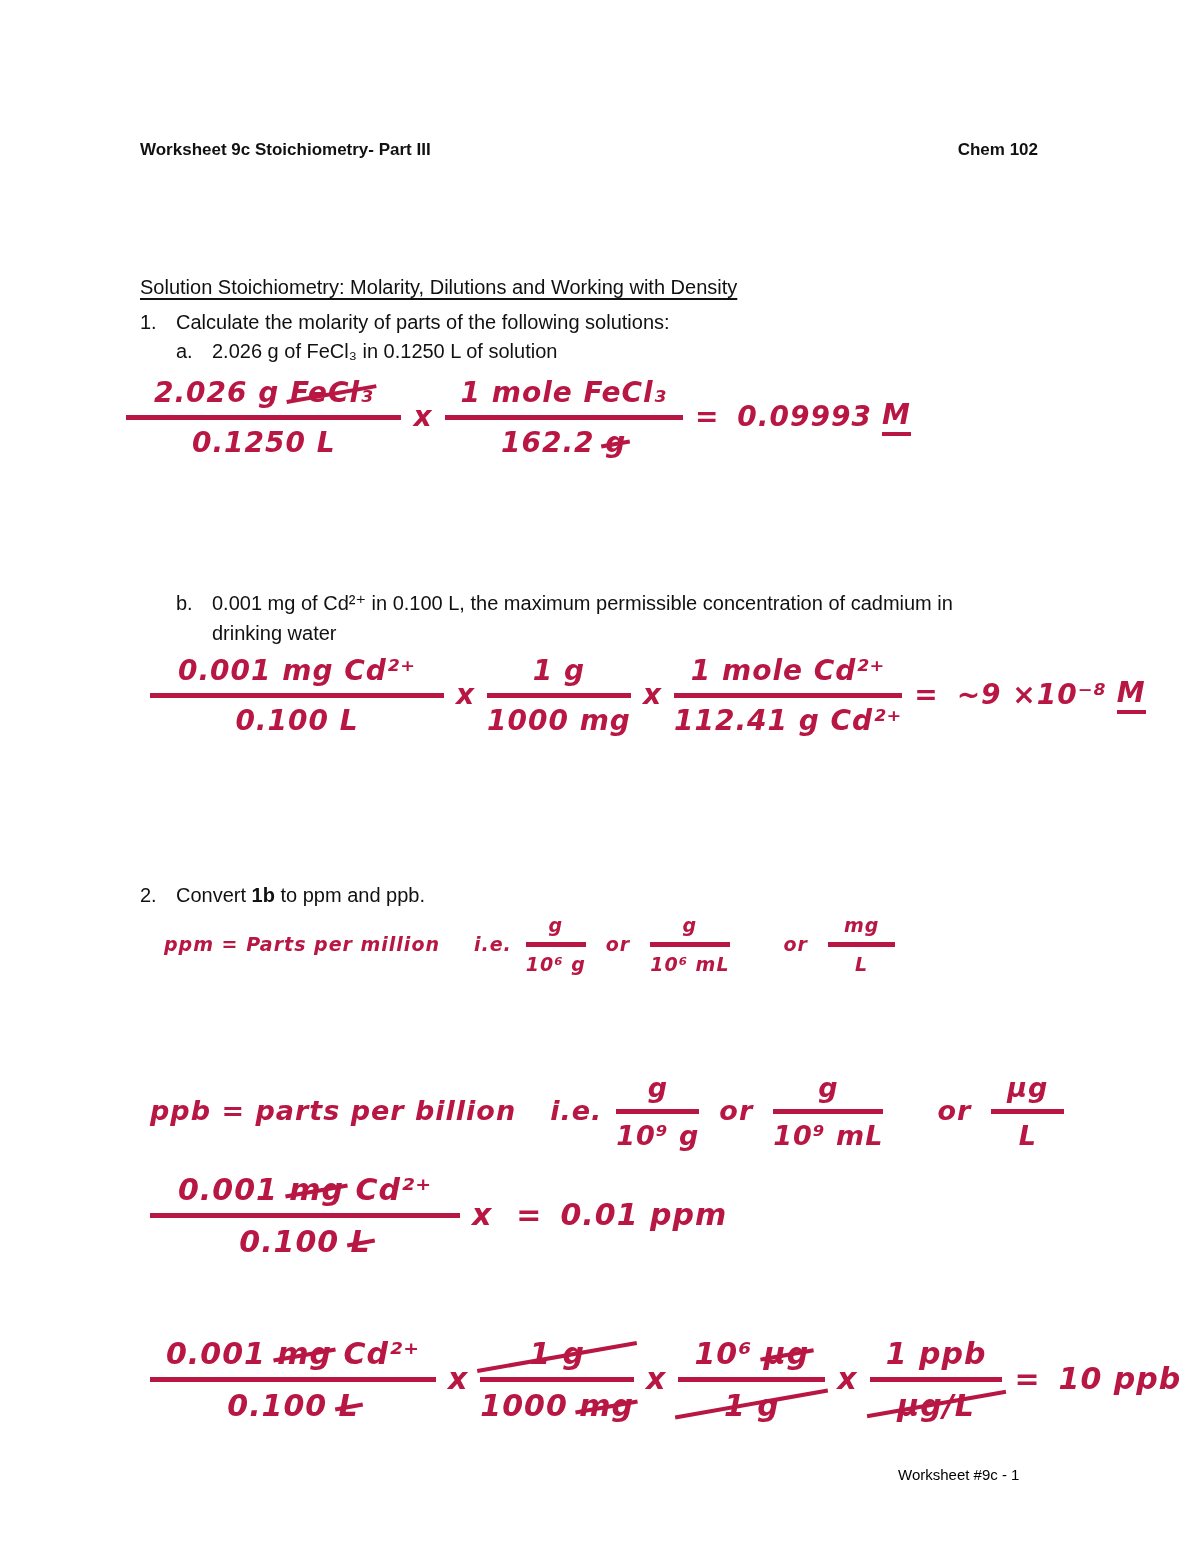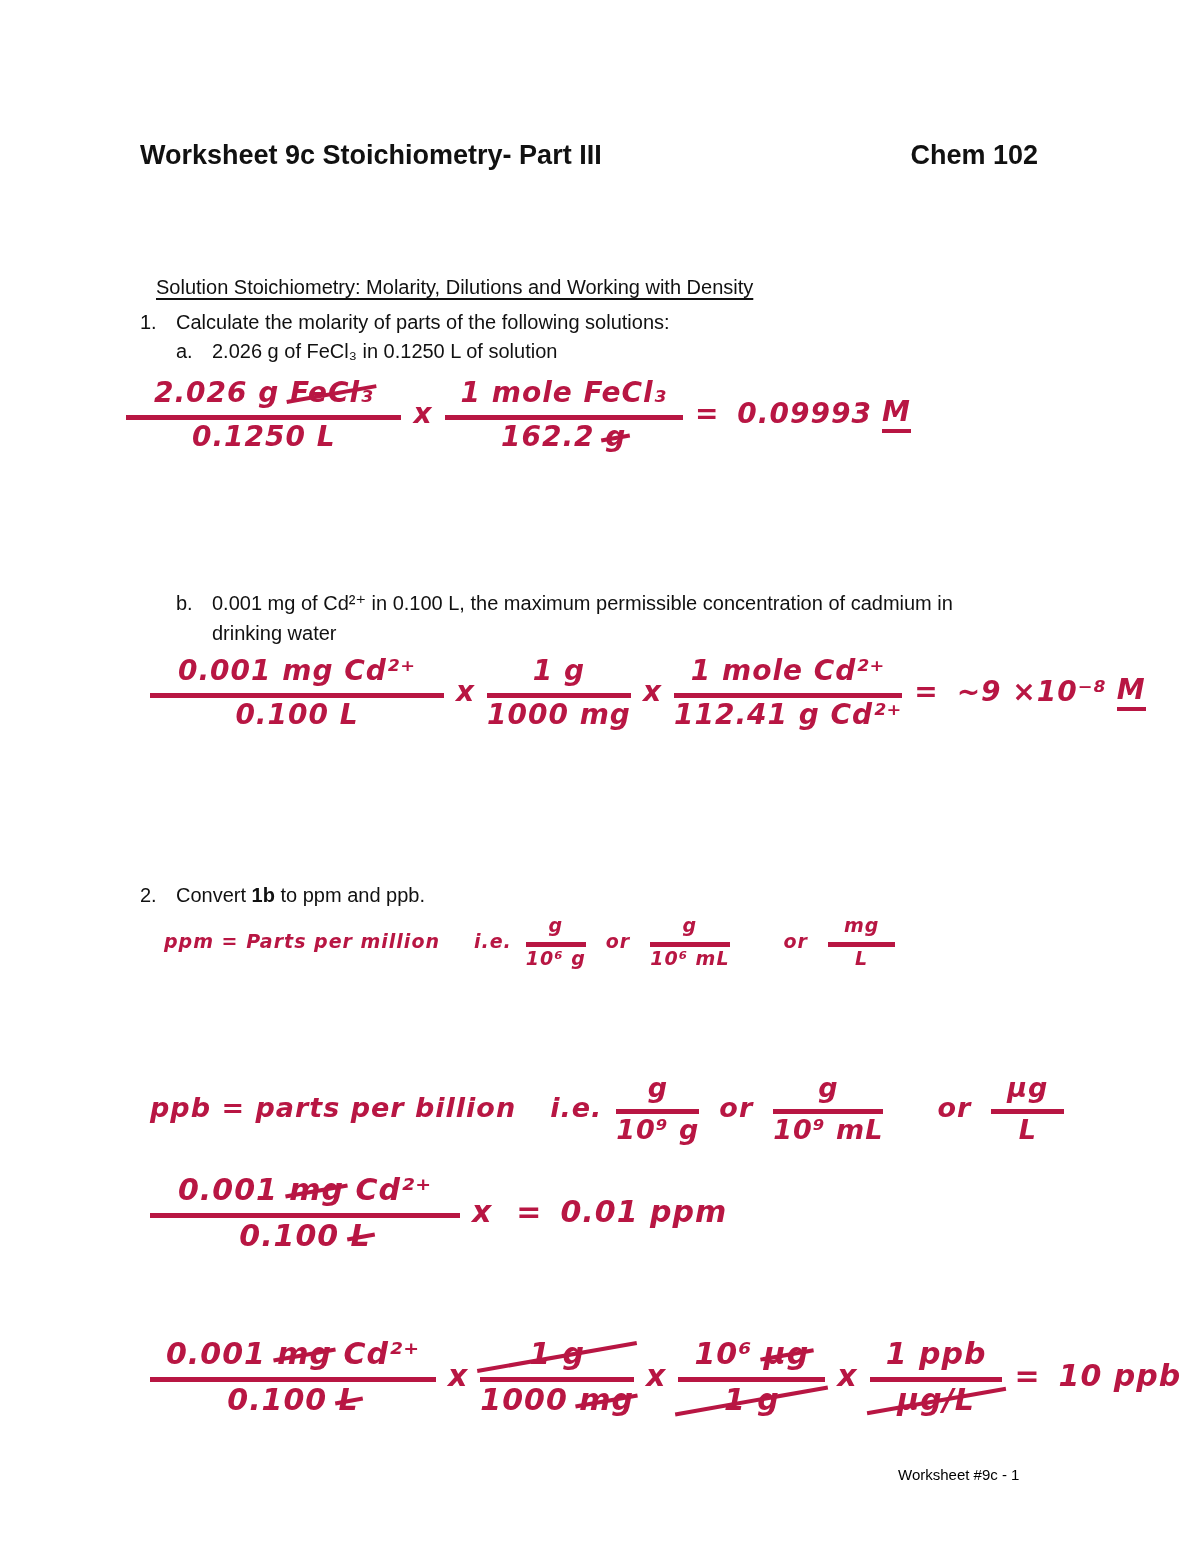--- a/index.html
+++ b/index.html
@@ -5,36 +5,36 @@
   * { margin:0; padding:0; box-sizing:border-box; }
   html,body { background:#ffffff; }
   .page {
     position:relative; width:1200px; height:1553px; background:#ffffff; overflow:hidden;
     font-family:"Liberation Sans","DejaVu Sans",sans-serif; color:#111111;
   }
   .abs { position:absolute; }
 
   
   .header-row { top:140px; left:140px; width:898px; display:flex; justify-content:space-between;
-    font-size:27px; font-weight:bold; }
+    font-size:17px; font-weight:bold; }
   .subtitle { top:176px; left:140px; width:930px; font-size:23px; font-weight:bold; line-height:37px; }
   .heading { top:276px; left:140px; font-size:20px; text-decoration:underline;
-    text-underline-offset:4px;margin-left:16px; }
+    text-underline-offset:4px; }
   .item { display:flex; font-size:20px; line-height:30px; }
   .marker { flex:none; width:36px; }
   .itext { width:840px; }
   .footer { top:1466px; left:898px; font-size:15px; color:#000000; }
 
   
   .hw { color:var(--ink,#b81643); font-family:"DejaVu Sans",sans-serif;
     font-style:italic; font-weight:bold; letter-spacing:1px; }
   .hw-row { display:flex; align-items:center; white-space:nowrap; }
   .frac { display:inline-flex; flex-direction:column; text-align:center; }
   .num { border-bottom:5px solid currentColor; padding:2px 16px 6px; }
-  .den { }
+  .den { padding-top:6px; }
   .wide > .num { padding:2px 28px 6px; }
   .op { padding:0 12px; }
   .op-or { padding:0 20px; }
   .ie { padding:0 14px 0 34px; }
   .gap-l { margin-left:34px; }
   .cx { position:relative; }
   .cx::after { content:""; position:absolute; left:-4px; right:-4px; top:48%; height:0;
     border-top:4px solid currentColor; transform:rotate(-10deg); }
   .uline { border-bottom:4px solid currentColor; padding-bottom:1px; margin-left:10px; }
   .res { padding-left:6px; }

